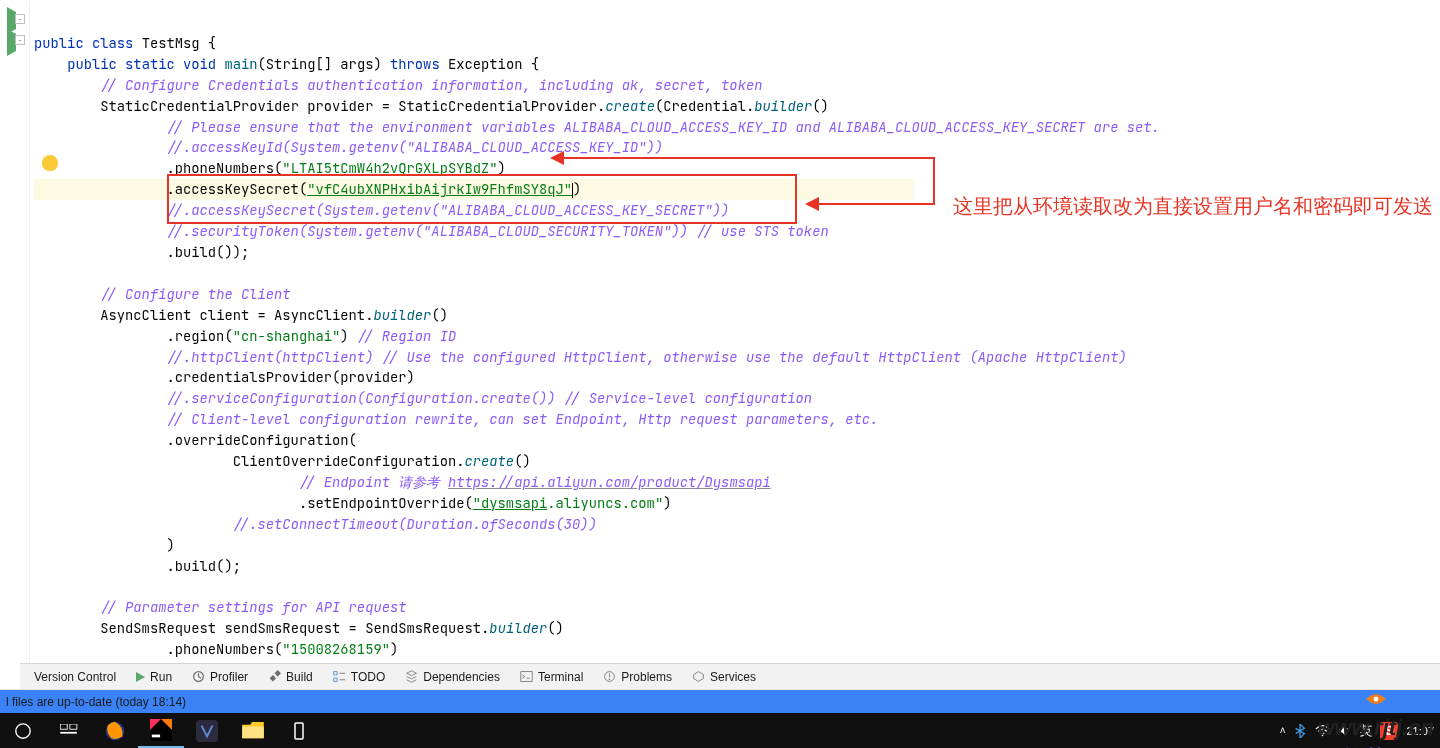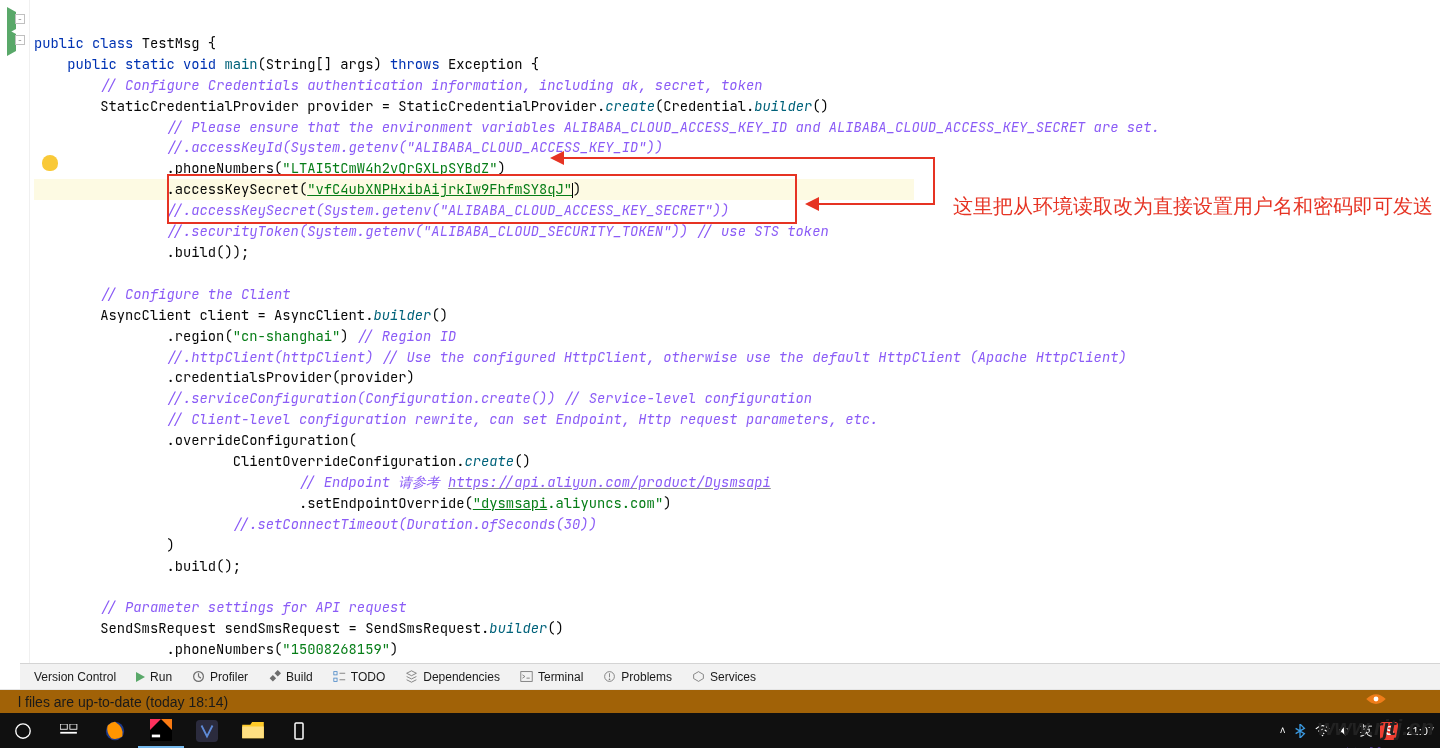--- a/index.html
+++ b/index.html
@@ -141,27 +141,27 @@
   padding: 0 10px;
   height: 100%;
   cursor: pointer;
 }
 .tool-icon { width: 13px; height: 13px; display: inline-block; }
 .status-bar {
   position: absolute;
   top: 689px;
   left: 0; right: 0;
   height: 24px;
-  background: #a16207;
+  background: #3b82f6;
   border-top: 1px solid #e5e5e5;
   display: flex;
   align-items: center;
-  padding-left: 18px;
+  padding-left: 6px;
   font-family: "Segoe UI", sans-serif;
-  font-size: 14px;
+  font-size: 12px;
   color: #1a1a1a;
 }
 .taskbar {
   position: absolute;
   bottom: 0;
   left: 0; right: 0;
   height: 35px;
   background: #101010;
   display: flex;
   align-items: center;

